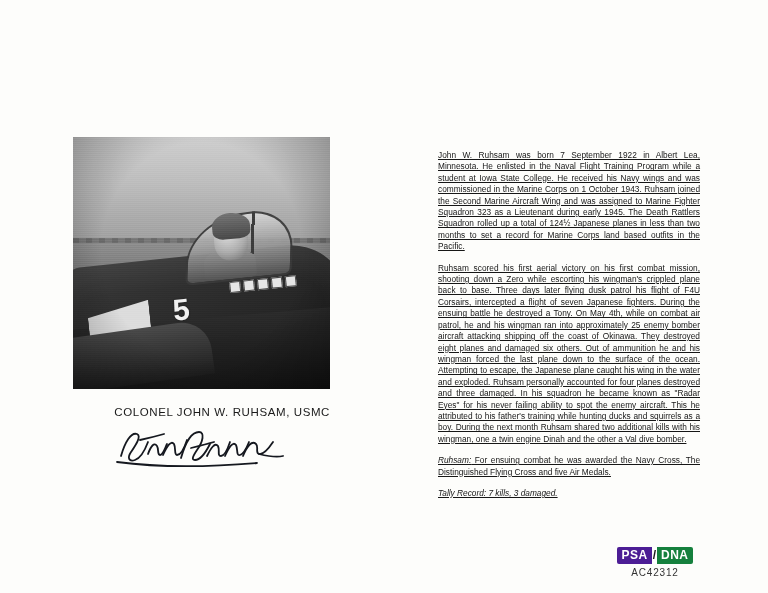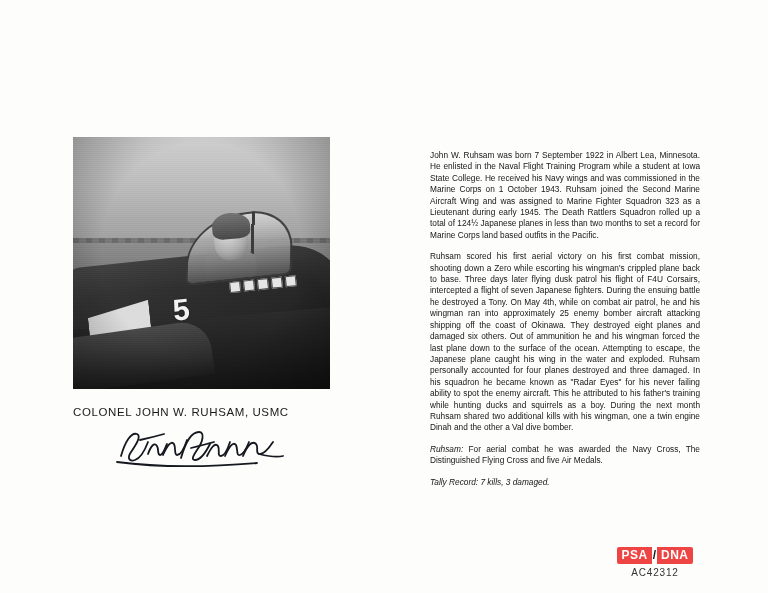--- a/index.html
+++ b/index.html
@@ -202,21 +202,21 @@
   .photo .grain {
     position: absolute;
     inset: 0;
     background-image:
       repeating-linear-gradient(0deg, rgba(255,255,255,.03) 0 1px, rgba(0,0,0,.03) 1px 2px);
     mix-blend-mode: overlay;
   }
 
   .caption {
     margin-top: 17px;
-    text-align: left;
+    text-align: right;
     font-family: "Liberation Sans", sans-serif;
     font-size: 11.5px;
     letter-spacing: .6px;
     color: #1a1a1a;
   }
 
   .signature {
     margin-top: 4px;
     text-align: center;
     height: 52px;
@@ -229,21 +229,21 @@
     position: absolute;
     left: 430px;
     top: 150px;
     width: 270px;
     font-family: "Liberation Sans", sans-serif;
     font-size: 8.3px;
     line-height: 11.4px;
     text-align: justify;
     color: #161616;
   }
-  .text-block p { margin: 0 0 10px 0; }
+  .text-block p { margin: 0 0 10px 8px; text-decoration: underline; }
   .text-block p:last-child { margin-bottom: 0; }
   .text-block .italic { font-style: italic; }
   .awards-label { font-style: italic; }
 
   
   .psa-stamp {
     position: absolute;
     left: 617px;
     top: 545px;
     width: 76px;
@@ -254,32 +254,32 @@
     align-items: stretch;
     height: 17px;
     border-radius: 2px;
     overflow: hidden;
     font-family: "Liberation Sans", sans-serif;
     font-weight: 700;
     font-size: 12px;
     line-height: 17px;
   }
   .psa-logo .psa {
-    background: #ef4444;
+    background: #4c1d95;
     color: #ffffff;
     padding: 0 4px;
     letter-spacing: .5px;
   }
   .psa-logo .slash {
     background: #ffffff;
     color: #1a1a1a;
     padding: 0 1px;
   }
   .psa-logo .dna {
-    background: #ef4444;
+    background: #15803d;
     color: #ffffff;
     padding: 0 4px;
     letter-spacing: .5px;
   }
   .psa-cert {
     margin-top: 3px;
     font-size: 10px;
     letter-spacing: .8px;
     color: #333;
   }
@@ -333,21 +333,21 @@
           <path d="M152 32 C160 34, 168 36, 176 34"></path>
           <path d="M10 40 C40 44, 90 46, 150 41"></path>
         </g>
       </svg>
     </div>
   </div>
 
   <div class="text-block">
     <p>John W. Ruhsam was born 7 September 1922 in Albert Lea, Minnesota. He enlisted in the Naval Flight Training Program while a student at Iowa State College. He received his Navy wings and was commissioned in the Marine Corps on 1 October 1943. Ruhsam joined the Second Marine Aircraft Wing and was assigned to Marine Fighter Squadron 323 as a Lieutenant during early 1945. The Death Rattlers Squadron rolled up a total of 124½ Japanese planes in less than two months to set a record for Marine Corps land based outfits in the Pacific.</p>
     <p>Ruhsam scored his first aerial victory on his first combat mission, shooting down a Zero while escorting his wingman's crippled plane back to base. Three days later flying dusk patrol his flight of F4U Corsairs, intercepted a flight of seven Japanese fighters. During the ensuing battle he destroyed a Tony. On May 4th, while on combat air patrol, he and his wingman ran into approximately 25 enemy bomber aircraft attacking shipping off the coast of Okinawa. They destroyed eight planes and damaged six others. Out of ammunition he and his wingman forced the last plane down to the surface of the ocean. Attempting to escape, the Japanese plane caught his wing in the water and exploded. Ruhsam personally accounted for four planes destroyed and three damaged. In his squadron he became known as "Radar Eyes" for his never failing ability to spot the enemy aircraft. This he attributed to his father's training while hunting ducks and squirrels as a boy. During the next month Ruhsam shared two additional kills with his wingman, one a twin engine Dinah and the other a Val dive bomber.</p>
-    <p><span class="awards-label">Ruhsam:</span><span> For aerial combat he was awarded the Navy Cross, The Distinguished Flying Cross and five Air Medals.</span></p>
+    <p><span class="awards-label">Ruhsam:</span><span> For ensuing combat he was awarded the Navy Cross, The Distinguished Flying Cross and five Air Medals.</span></p>
     <p class="italic">Tally Record: 7 kills, 3 damaged.</p>
   </div>
 
   <div class="psa-stamp">
     <div class="psa-logo">
       <span class="psa">PSA</span>
       <span class="slash">/</span>
       <span class="dna">DNA</span>
     </div>
     <div class="psa-cert">AC42312</div>

